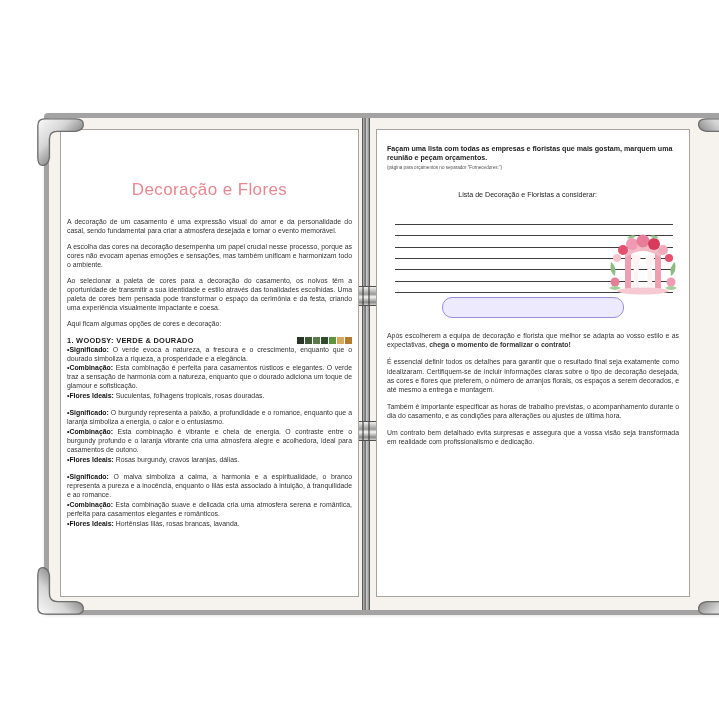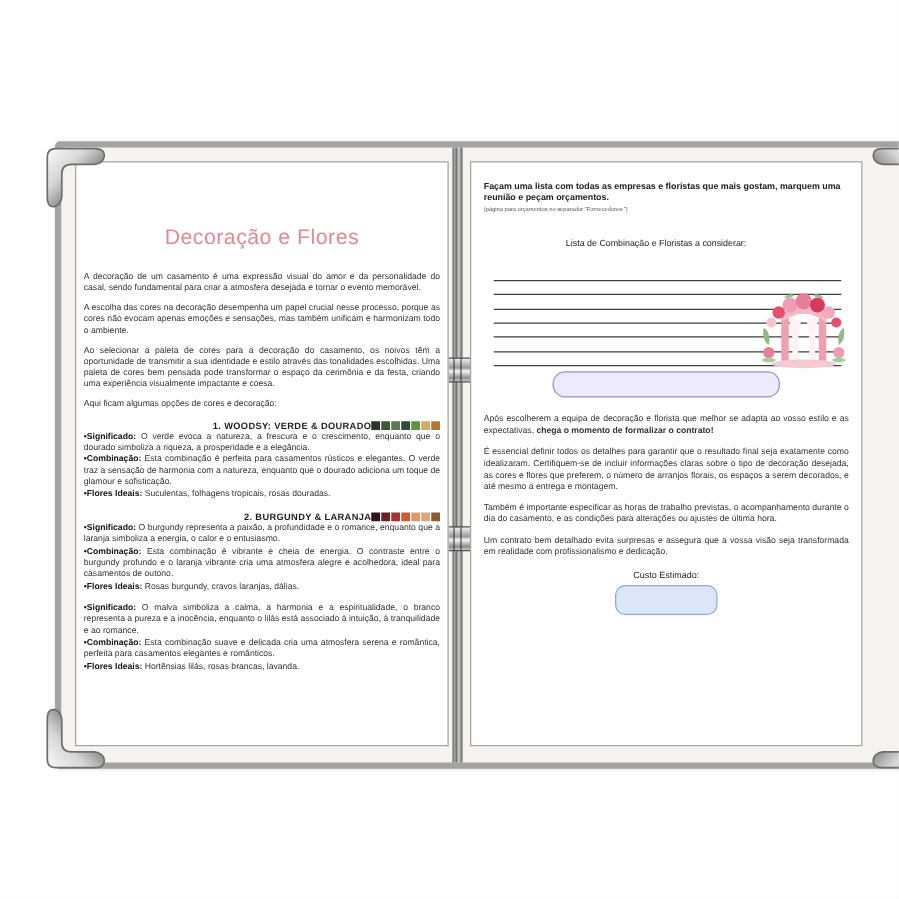--- a/index.html
+++ b/index.html
@@ -49,21 +49,21 @@
   .page-title{
     margin:50px 0 0 0;text-align:center;font-weight:400;letter-spacing:.4px;
     color:#e8878f;font-size:17px;line-height:1.15;white-space:nowrap;
   }
   .page-right .page-title{font-size:13.5px;}
   .body-copy{font-size:6.9px;line-height:1.32;text-align:justify;color:#333;}
   .body-copy p{margin:0 0 7px 0;}
   .left-paras{margin-top:17px;}
   .options-intro{font-size:6.9px;margin:2px 0 9px 0;color:#333;}
   .section{margin-bottom:8px;}
-  .section-head{display:flex;justify-content:flex-end;align-items:center;margin-bottom:1px;}
+  .section-head{display:flex;justify-content:space-between;align-items:center;margin-bottom:1px;}
   .section-title{font-size:7.4px;font-weight:700;letter-spacing:.3px;color:#1d1d1d;}
   .swatch-row{display:flex;gap:1px;}
   .swatch{width:7px;height:7px;display:inline-block;}
   .item{margin:0 0 1px 0;font-size:6.9px;line-height:1.3;text-align:justify;color:#333;}
   .item b{color:#111;}
 
   
   .intro-bold{margin:15px 0 2px 4px;font-size:7.1px;font-weight:700;line-height:1.3;color:#222;}
   .intro-note{font-size:4.6px;color:#555;margin:0 4px;}
   .list-label-row{margin:21px 86px 0 0;text-align:right;font-size:7.1px;color:#222;}
@@ -130,52 +130,40 @@
             <span class="swatch" style="background-color: rgb(217, 169, 91);"></span>
             <span class="swatch" style="background-color: rgb(178, 123, 45);"></span>
           </span>
         </div>
         <p class="item"><b>•Significado:</b> <span>O verde evoca a natureza, a frescura e o crescimento, enquanto que o dourado simboliza a riqueza, a prosperidade e a elegância.</span></p>
         <p class="item"><b>•Combinação:</b> <span>Esta combinação é perfeita para casamentos rústicos e elegantes. O verde traz a sensação de harmonia com a natureza, enquanto que o dourado adiciona um toque de glamour e sofisticação.</span></p>
         <p class="item"><b>•Flores Ideais:</b> <span>Suculentas, folhagens tropicais, rosas douradas.</span></p>
       </div>
 
       <div class="section">
-        <div class="section-head">
-          <span class="section-title">2. BURGUNDY &amp; LARANJA</span>
-          <span class="swatch-row">
-            <span class="swatch" style="background-color: rgb(51, 20, 24);"></span>
-            <span class="swatch" style="background-color: rgb(111, 32, 38);"></span>
-            <span class="swatch" style="background-color: rgb(168, 48, 56);"></span>
-            <span class="swatch" style="background-color: rgb(204, 92, 42);"></span>
-            <span class="swatch" style="background-color: rgb(226, 154, 98);"></span>
-            <span class="swatch" style="background-color: rgb(216, 168, 124);"></span>
-            <span class="swatch" style="background-color: rgb(138, 90, 51);"></span>
-          </span>
-        </div>
         <p class="item"><b>•Significado:</b> <span>O burgundy representa a paixão, a profundidade e o romance, enquanto que a laranja simboliza a energia, o calor e o entusiasmo.</span></p>
         <p class="item"><b>•Combinação:</b> <span>Esta combinação é vibrante e cheia de energia. O contraste entre o burgundy profundo e o laranja vibrante cria uma atmosfera alegre e acolhedora, ideal para casamentos de outono.</span></p>
         <p class="item"><b>•Flores Ideais:</b> <span>Rosas burgundy, cravos laranjas, dálias.</span></p>
       </div>
 
       <div class="section">
         <p class="item"><b>•Significado:</b> <span>O malva simboliza a calma, a harmonia e a espiritualidade, o branco representa a pureza e a inocência, enquanto o lilás está associado à intuição, à tranquilidade e ao romance.</span></p>
         <p class="item"><b>•Combinação:</b> <span>Esta combinação suave e delicada cria uma atmosfera serena e romântica, perfeita para casamentos elegantes e românticos.</span></p>
         <p class="item"><b>•Flores Ideais:</b> <span>Hortênsias lilás, rosas brancas, lavanda.</span></p>
       </div>
     </div>
   </div>
 
   <div class="page page-right">
     <div class="page-inner">
 
       <p class="intro-bold">Façam uma lista com todas as empresas e floristas que mais gostam, marquem uma reunião e peçam orçamentos.</p>
       <p class="intro-note">(página para orçamentos no separador "Fornecedores:")</p>
 
-      <div class="list-label-row">Lista de Combinação e Floristas a considerar:</div>
+      <div class="list-label-row">Lista de Decoração e Floristas a considerar:</div>
 
       <svg class="arch-illo" viewBox="0 0 80 66">
         <rect x="22" y="18" width="6" height="40" rx="2" fill="#ef9fb0"></rect>
         <rect x="52" y="18" width="6" height="40" rx="2" fill="#ef9fb0"></rect>
         <path d="M22 20 Q40 6 58 20 L58 26 Q40 12 22 26 Z" fill="#f3b9c6"></path>
         <path d="M28 22 Q33 40 30 56 L36 56 Q34 38 38 24 Z" fill="#fdf3f5"></path>
         <path d="M52 22 Q47 40 50 56 L44 56 Q46 38 42 24 Z" fill="#fdf3f5"></path>
         <ellipse cx="40" cy="59" rx="26" ry="3.5" fill="#f6c9d3"></ellipse>
         <circle cx="20" cy="18" r="5" fill="#e4506e"></circle>
         <circle cx="29" cy="12" r="6" fill="#f29ab3"></circle>
@@ -207,24 +195,20 @@
       <div class="company-box"></div>
 
       <div class="body-copy contract-copy">
         <p><span>Após escolherem a equipa de decoração e florista que melhor se adapta ao vosso estilo e as expectativas,</span> <b>chega o momento de formalizar o contrato!</b></p>
         <p>É essencial definir todos os detalhes para garantir que o resultado final seja exatamente como idealizaram. Certifiquem-se de incluir informações claras sobre o tipo de decoração desejada, as cores e flores que preferem, o número de arranjos florais, os espaços a serem decorados, e até mesmo a entrega e montagem.</p>
         <p>Também é importante especificar as horas de trabalho previstas, o acompanhamento durante o dia do casamento, e as condições para alterações ou ajustes de última hora.</p>
         <p>Um contrato bem detalhado evita surpresas e assegura que a vossa visão seja transformada em realidade com profissionalismo e dedicação.</p>
       </div>
 
       <div class="costs">
-        <div class="cost-block">
-          <div class="cost-label">Custo Estimado:</div>
-          <div class="cost-box"></div>
-        </div>
       </div>
     </div>
   </div>
 
   <svg class="corner corner-tl" viewBox="0 0 60 60">
       <use href="#cornerShape" fill="url(#metalGrad)" stroke="#6d6d6d" stroke-width="1.4"></use>
     </svg>
   <svg class="corner corner-tr" viewBox="0 0 60 60">
       <use href="#cornerShape" fill="url(#metalGrad)" stroke="#6d6d6d" stroke-width="1.4"></use>
     </svg>

